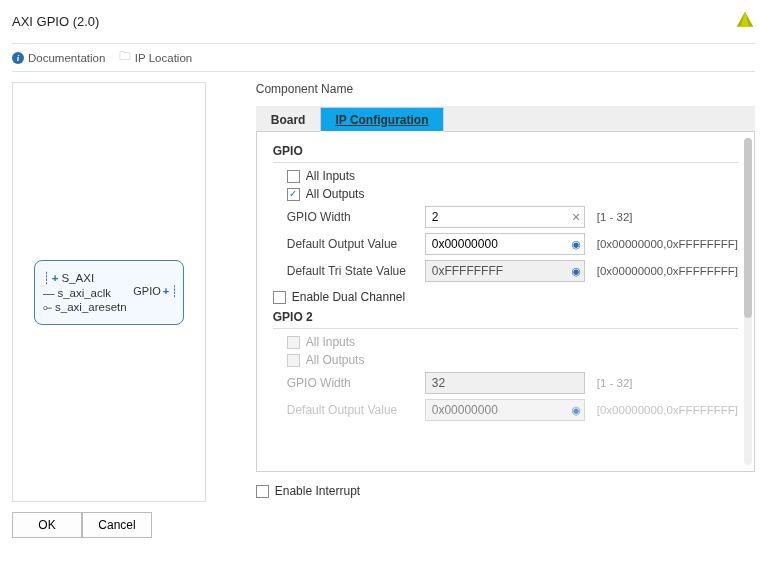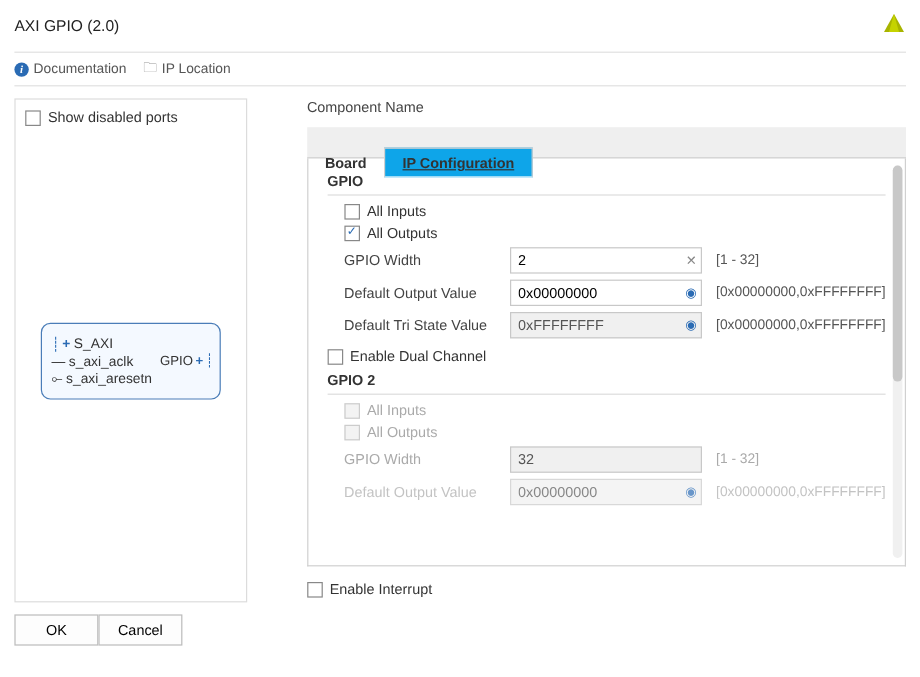--- a/index.html
+++ b/index.html
@@ -76,21 +76,21 @@
   .comp-row { display:flex; align-items:center; gap:6px; margin-bottom:10px; }
   .comp-label { font-size:12px; color:#444; }
   .comp-input {
     flex:1; height:22px; border:1px solid #c8c8c8; background:#f0f0f0;
     padding: 0 6px; font-size:12px; color:#555;
   }
   .tabs-row { display:flex; border-bottom:1px solid #d0d0d0; background:#efefef; height:26px; }
   .tab {
     padding: 5px 14px; font-size:12px; cursor:pointer; color:#333;
     border:1px solid transparent;
-    position:relative; top:17px;
+    position:relative; top:1px;
   }
   .tab.inactive { font-weight:bold; }
   .tab.active {
     background:#0ea5e9; border:1px solid #d0d0d0; border-bottom:1px solid #fff;
     font-weight:bold;
     text-decoration:underline;
   }
   .scroll-area {
     border:1px solid #d0d0d0; border-top:none;
     flex:1; overflow:hidden;
@@ -155,24 +155,20 @@
     <span>Documentation</span>
   </div>
   <div class="toolbar-item">
     <span class="folder-icon">🗀</span>
     <span>IP Location</span>
   </div>
 </div>
 
 <div class="main">
   <div class="left-pane">
-    <label class="chk-row">
-      <span class="chk"></span>
-      <span>Show disabled ports</span>
-    </label>
     <div class="diagram-wrap">
       <div class="ip-block">
         <div class="ip-row">
             <span class="bus-mark">┊</span>
             <span class="plus-box">+</span>
             <span>S_AXI</span>
           </div>
         <div class="ip-row">
             <span>—</span>
             <span>s_axi_aclk</span>

